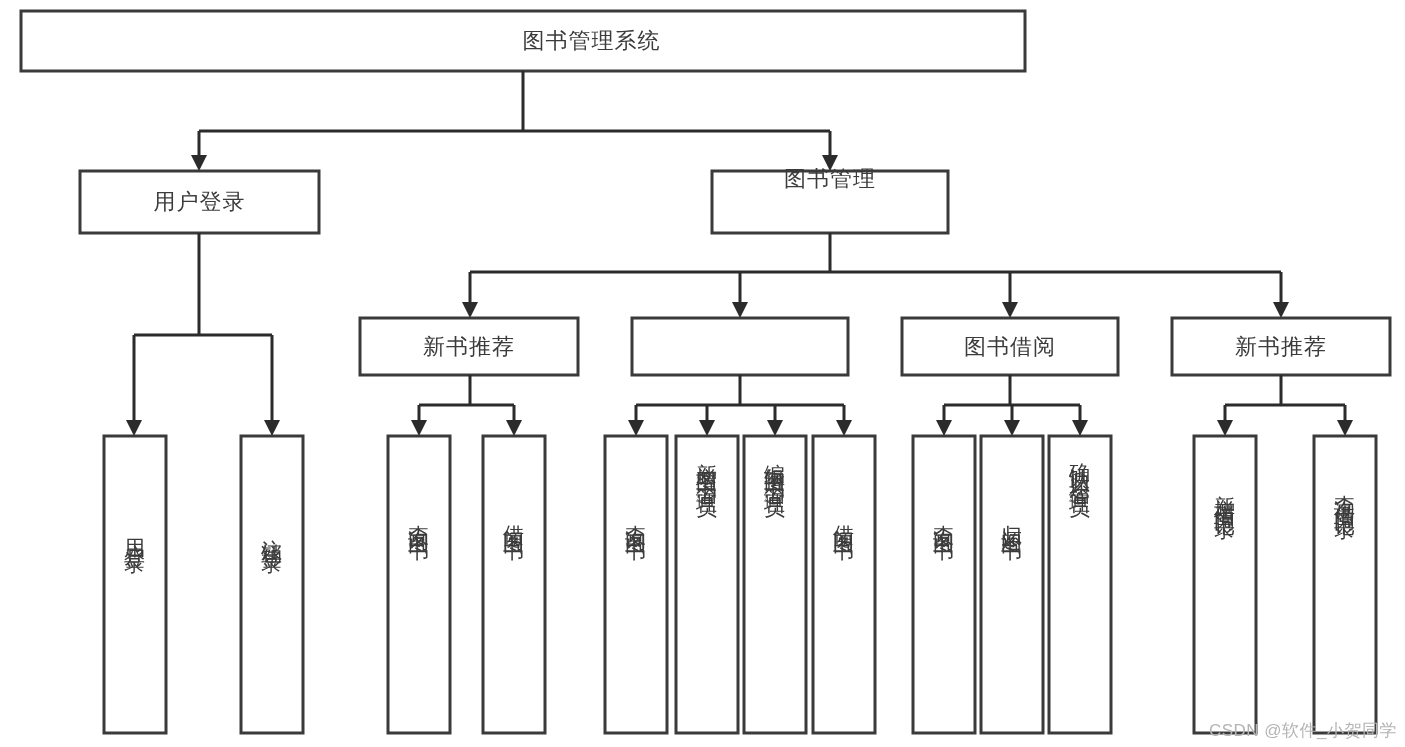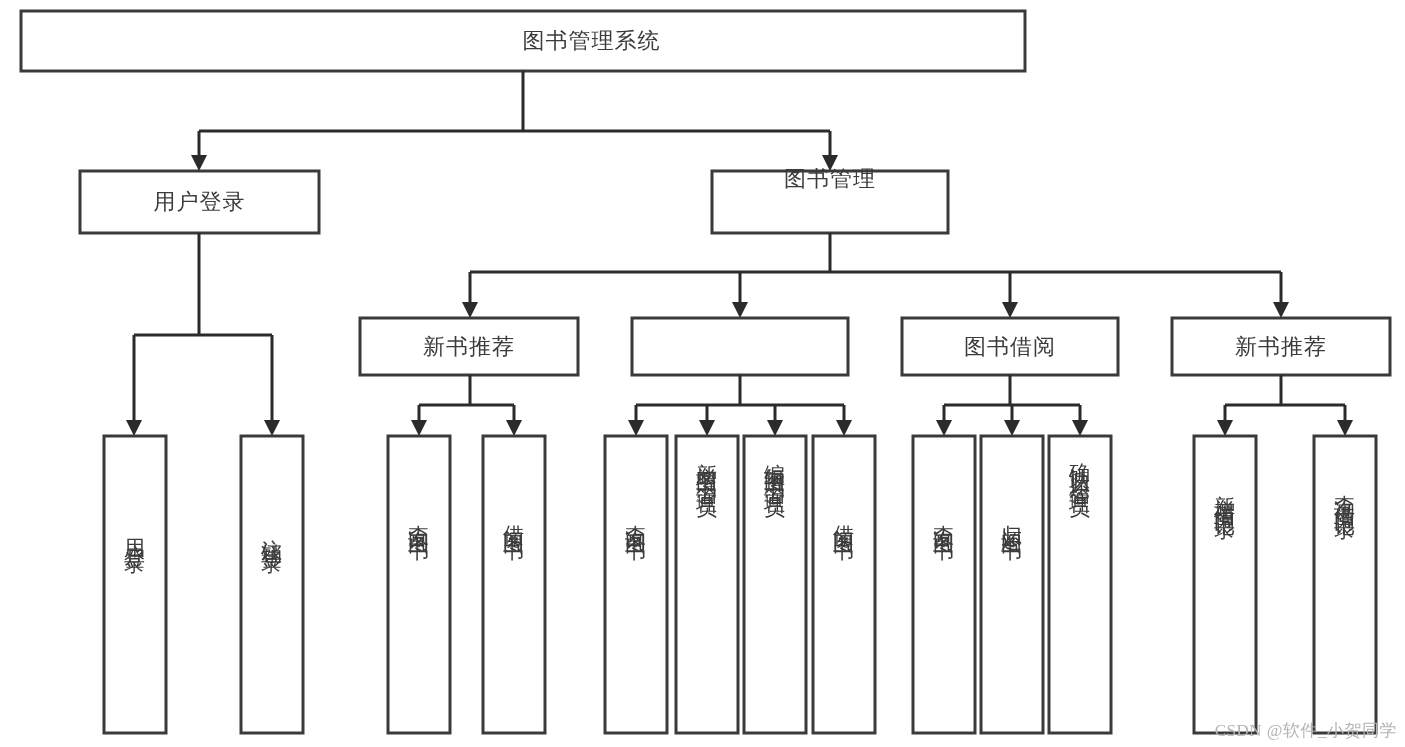--- a/index.html
+++ b/index.html
@@ -68,21 +68,21 @@
     font-family: "Liberation Sans", "DejaVu Sans", sans-serif;
     font-size: 22px;
     color: #3b3b3b;
     white-space: nowrap;
     letter-spacing: 1px;
   }
   #watermark {
     position: absolute;
     right: 8px;
     bottom: 5px;
-    font-family: Liberation Serif, serif;
+    font-family: Liberation Sans, sans-serif;
     font-size: 17px;
     color: #b4b4b4;
     white-space: nowrap;
     letter-spacing: 0.5px;
   }
 </style>
 </head>
 <body>
 
 <div id="diagram-root">

